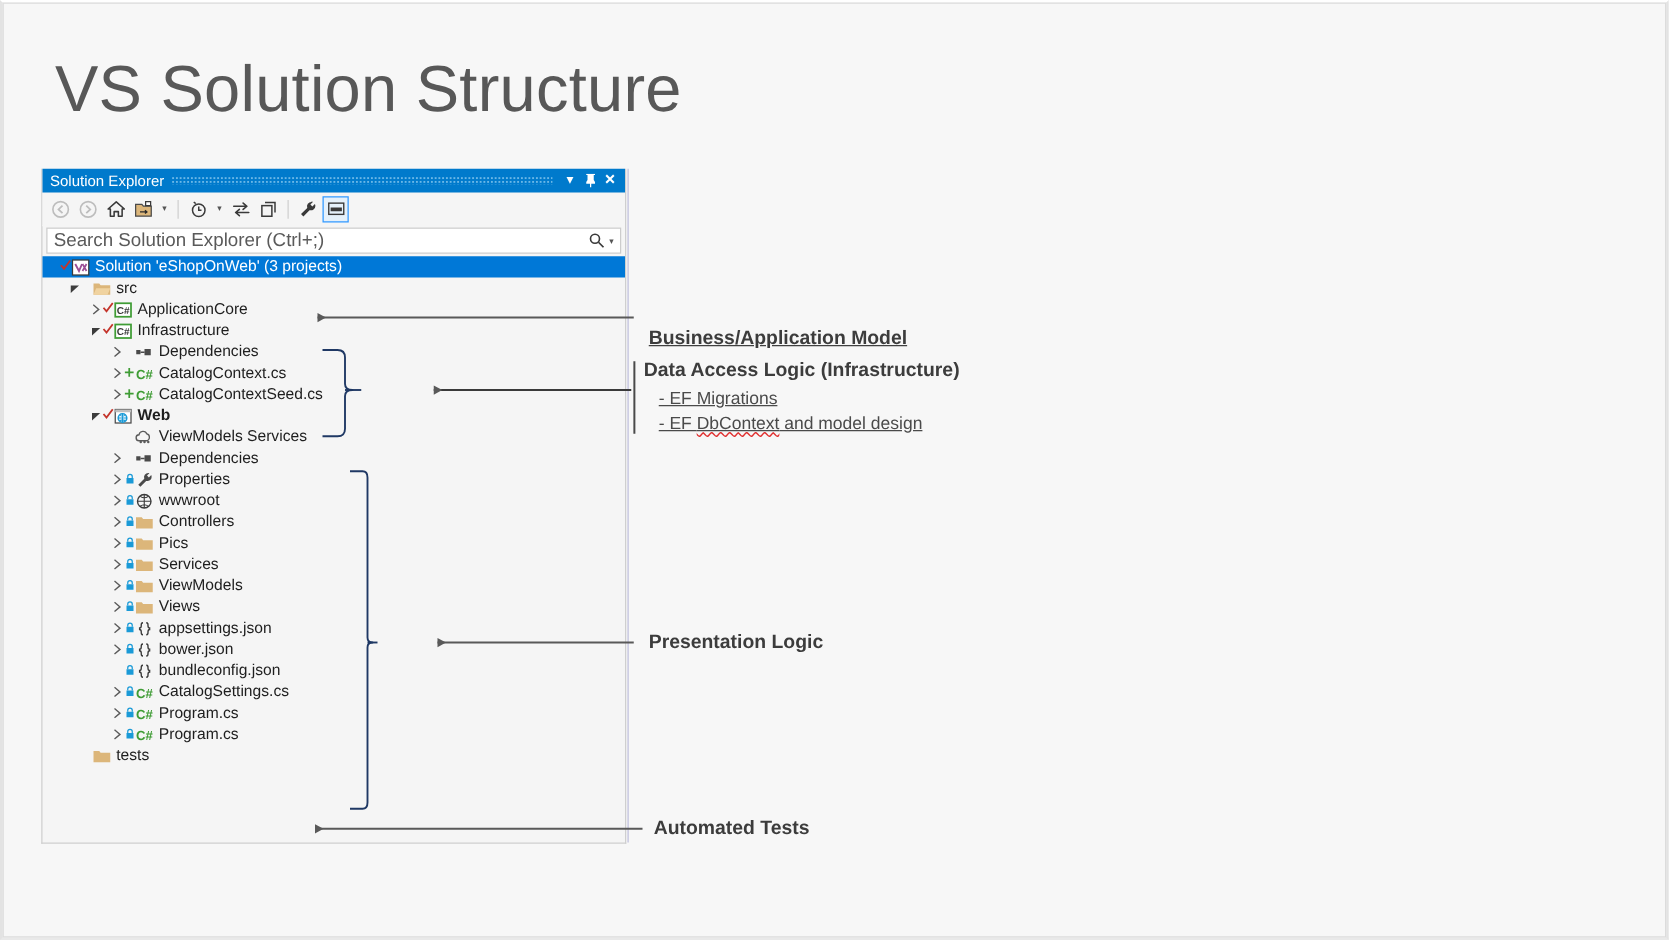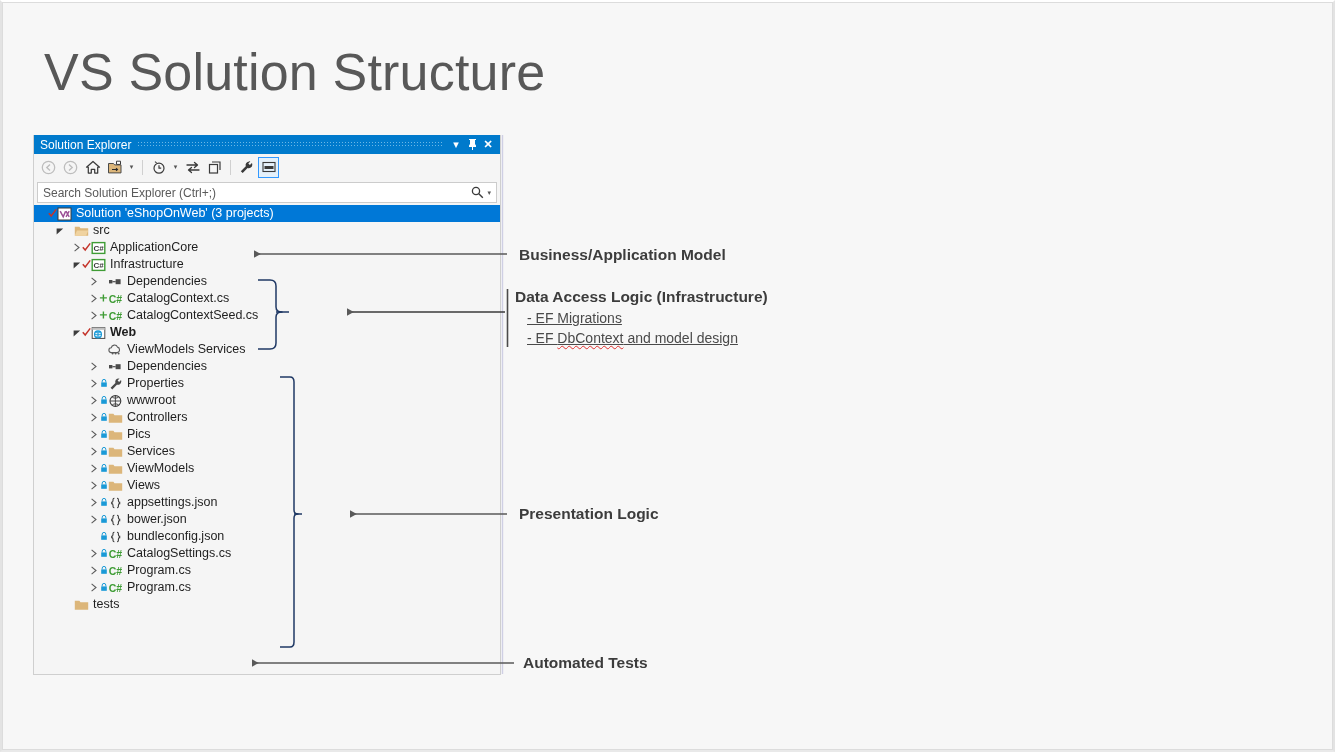--- a/index.html
+++ b/index.html
@@ -81,21 +81,21 @@
 
   
   .se-search{
     margin:1px 3px 0 3px;height:21px;background:#ffffff;
     border:1px solid #cccccc;
     display:flex;align-items:center;
     box-sizing:border-box;
   }
   .se-search input{
     flex:1;border:none;outline:none;background:transparent;
-    font-family:"Liberation Sans", sans-serif;font-size:12px;
+    font-family:"Liberation Sans", sans-serif;font-size:15px;
     color:#1e1e1e;padding:0 5px;
   }
   .se-search input::placeholder{color:#5a5a5a;opacity:1;}
   .se-search .sicon{display:flex;align-items:center;gap:3px;padding-right:5px;}
 
   
   .se-tree{
     margin-top:2px;
     font-size:12.5px;color:#1e1e1e;
     user-select:none;
@@ -612,21 +612,21 @@
           <span class="ico">
             <svg width="15" height="14" viewBox="0 0 15 14">
               <path d="M0.8 2.8h4.6l1.1 1.4h7.7v7.6H0.8z" fill="#dcb67a"></path>
             </svg>
           </span>
           <span class="lbl">tests</span>
         </div>
       </div>
   </div>
 
-  <div class="ann" style="left:517px;top:244px;">
+  <div class="ann" style="left:517px;top:260px;text-decoration:underline;">
     <div class="ann-head">Business/Application Model</div>
   </div>
 
   <div class="ann" style="left:513px;top:286px;">
     <div class="ann-head">Data Access Logic (Infrastructure)</div>
     <div class="ann-sub" style="padding-left:12px;margin-top:2px;">-  EF Migrations</div>
     <div class="ann-sub" style="padding-left:12px;"><span>-  EF </span><span class="squig">DbContext</span><span> and model design</span></div>
   </div>
 
   <div class="ann" style="left:517px;top:503px;">

